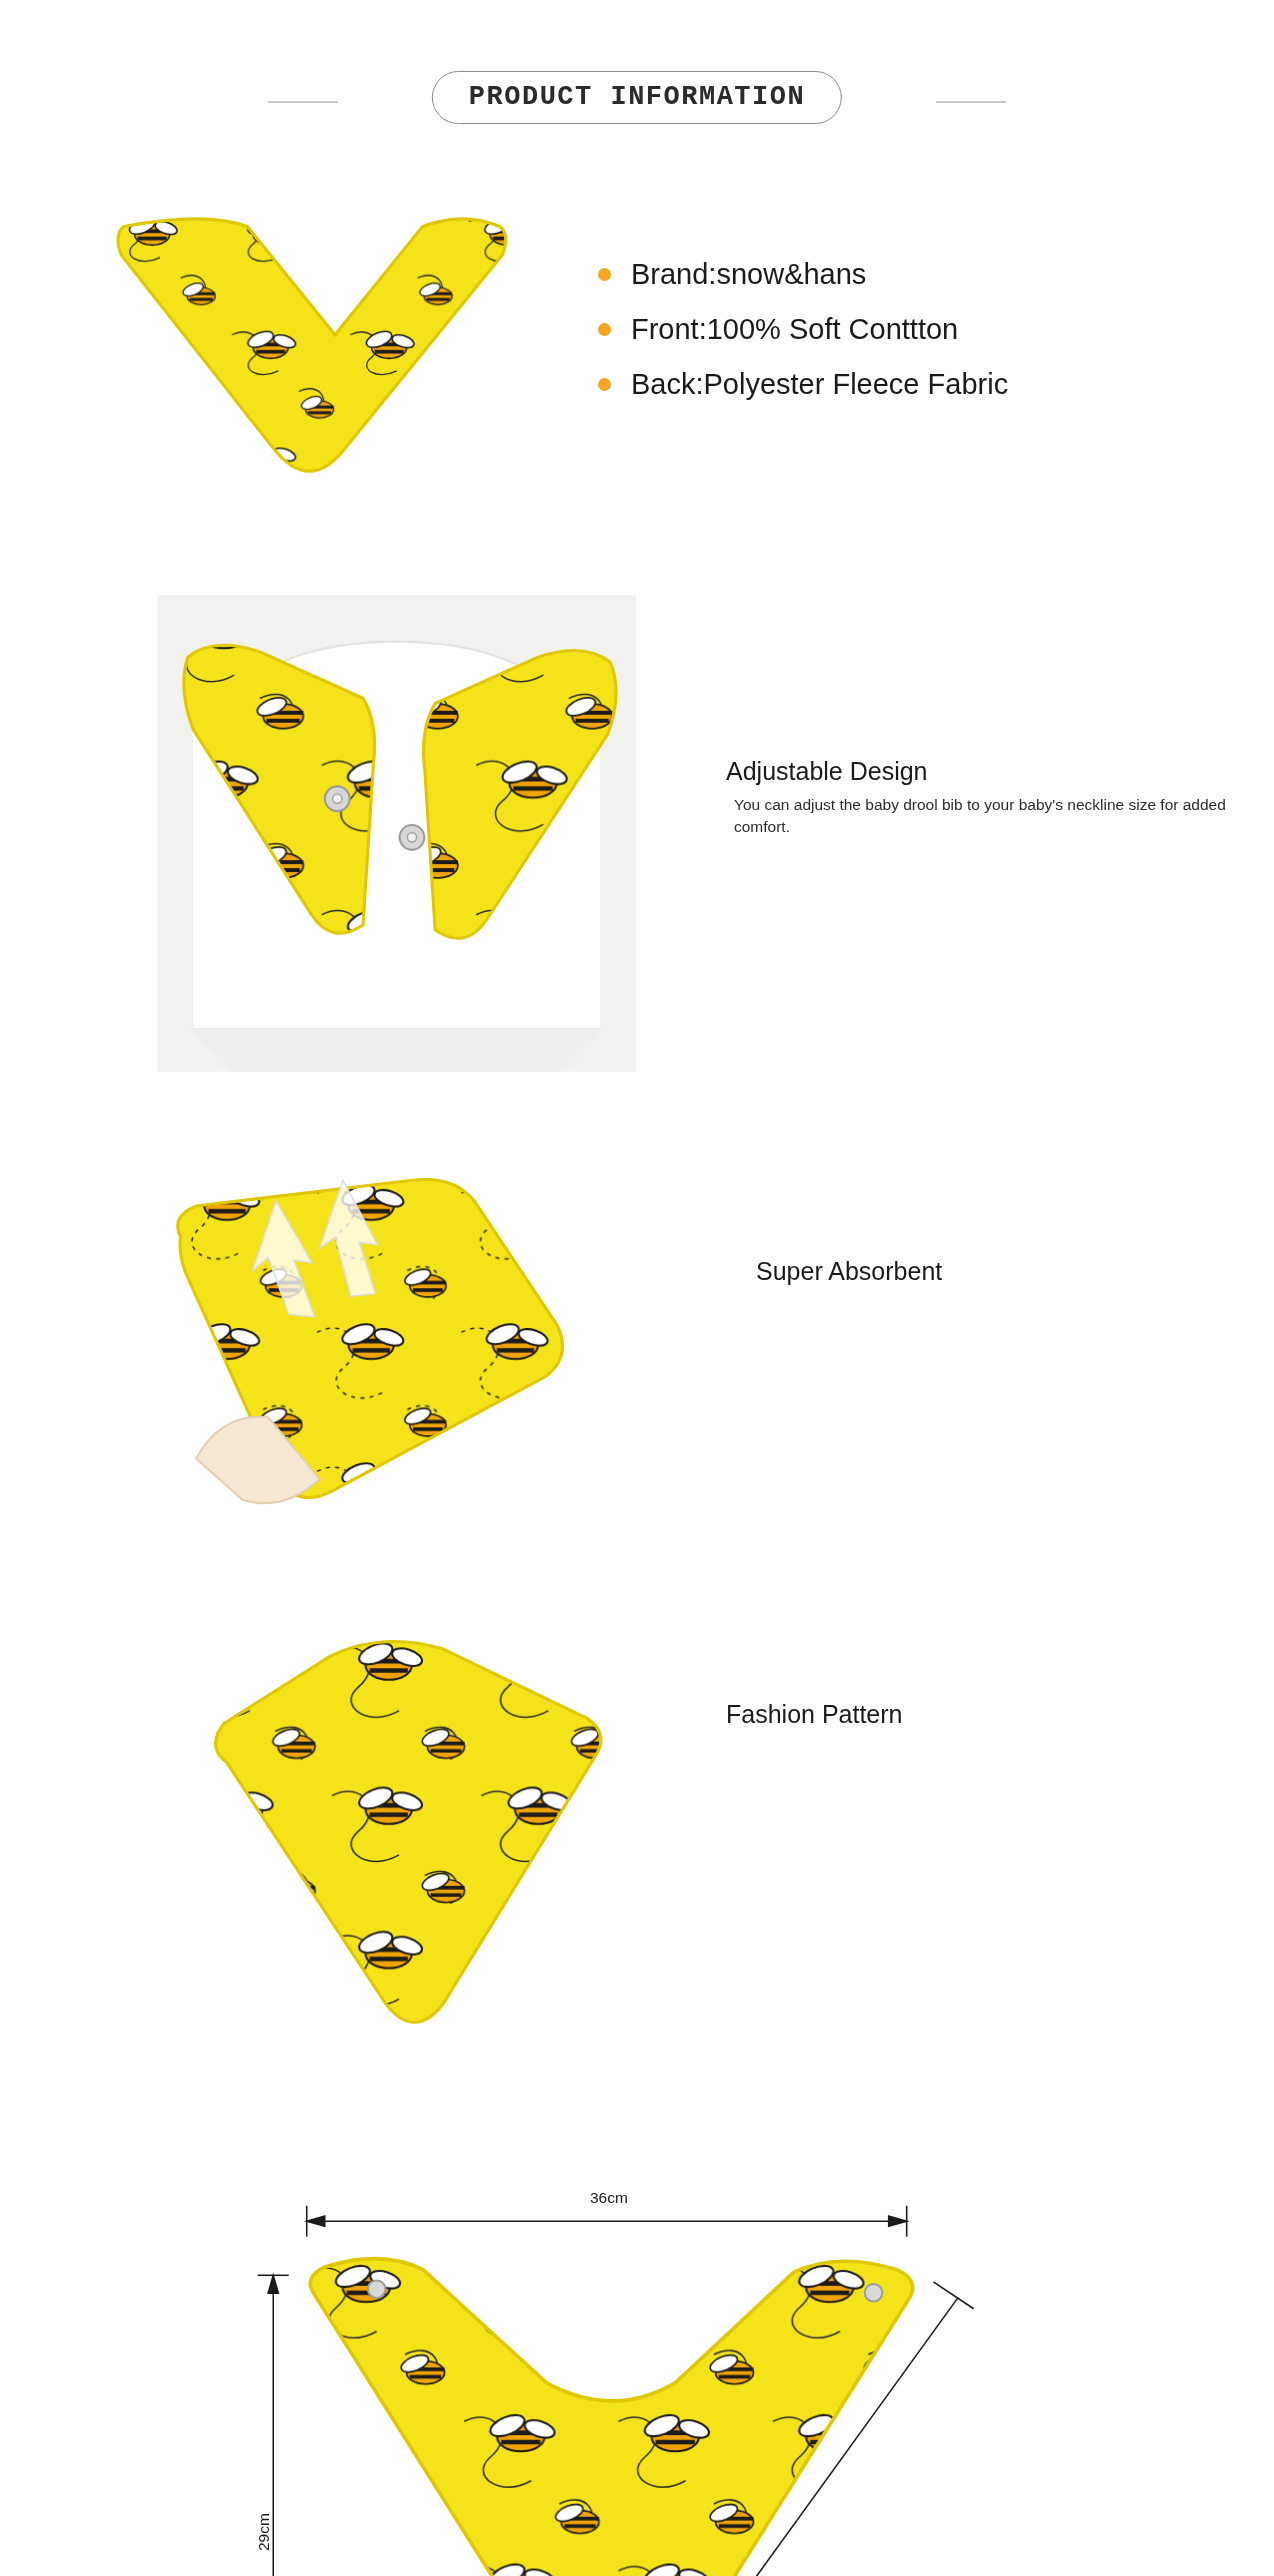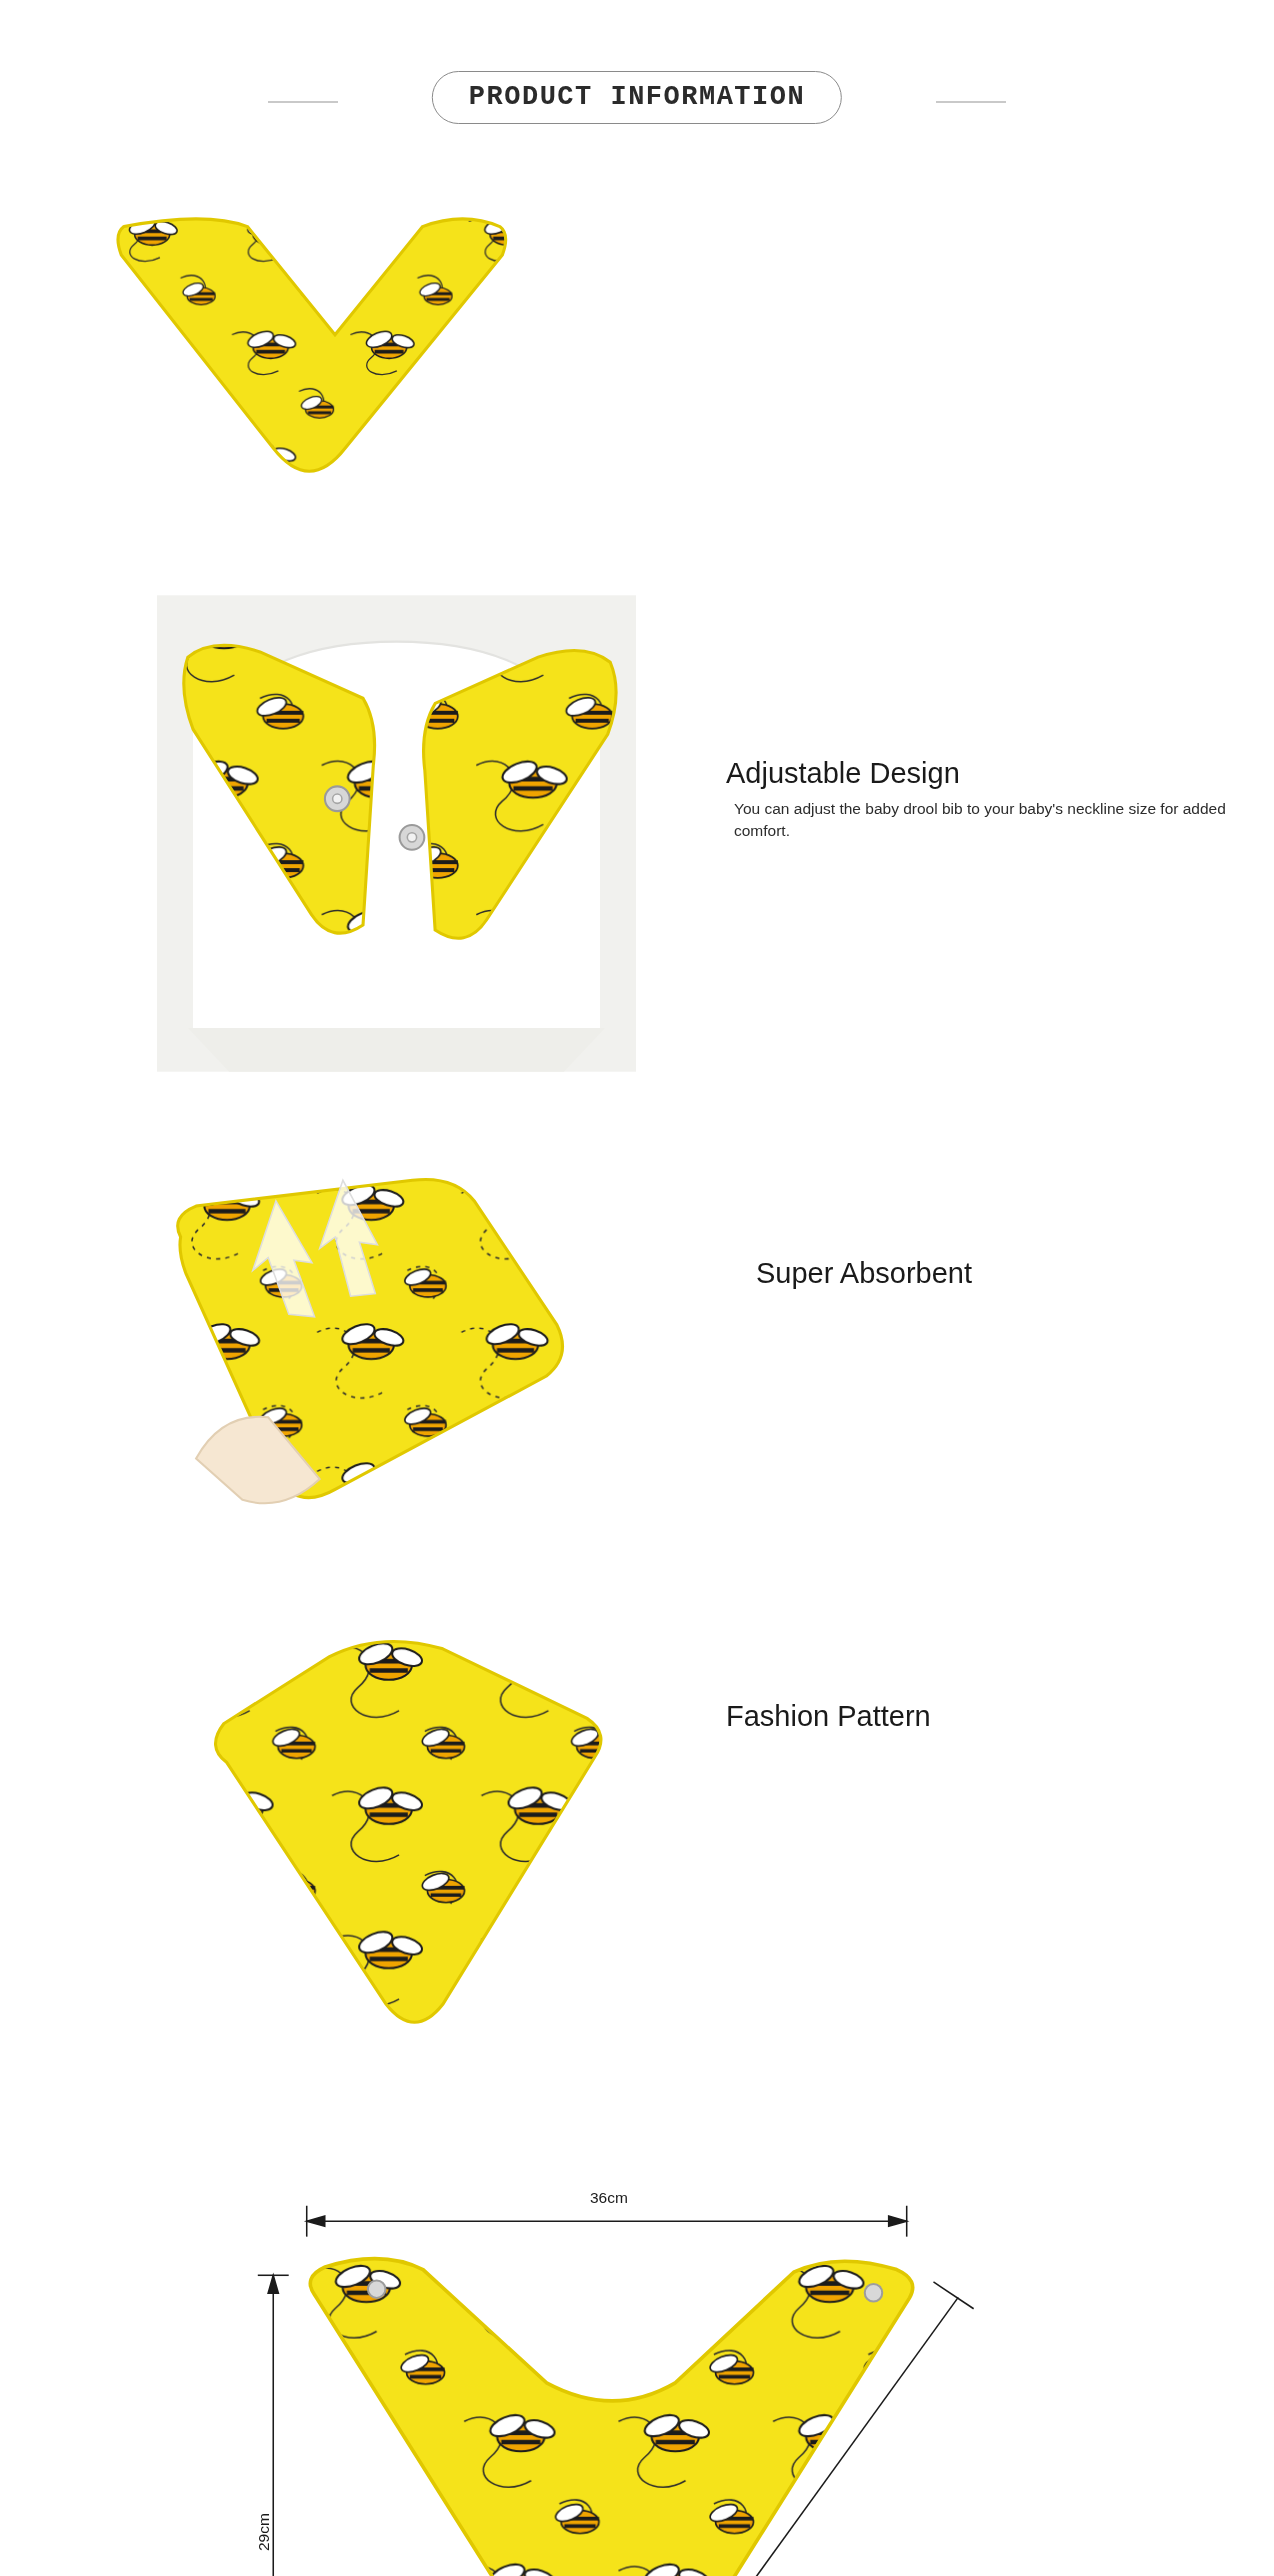--- a/index.html
+++ b/index.html
@@ -77,21 +77,21 @@
     font-size: 29px;
     color: #1a1a1a;
     line-height: 1.15;
     white-space: nowrap;
   }
 
   
   .feature { position: absolute; width: 515px; }
   .feature h2 {
     margin: 0 0 8.2px 0;
-    font-size: 29px;
+    font-size: 25px;
     font-weight: normal;
     color: #1a1a1a;
   }
   .feature p {
     margin: 8px;
     font-size: 15.5px;
     line-height: 1.42;
     color: #2c2c2c;
   }
 
@@ -151,20 +151,34 @@
         </pattern>
       </defs>
       <g clip-path="url(#clipBib1)">
         <rect x="0" y="0" width="900" height="600" fill="url(#beePat1)"></rect>
       </g>
       <path d="M40,40 Q20,55 35,95 L330,470 Q400,560 470,470 L775,95 Q790,55 770,40
                Q700,10 620,40 L450,250 L280,40 Q200,10 40,40 Z" fill="none" stroke="#e0c800" stroke-width="6"></path>
     </svg>
   </div>
 
+  <div class="bullets">
+    <div class="bullet-row">
+      <span class="bullet-dot"></span>
+      <span class="bullet-text">Brand:snow&amp;hans</span>
+    </div>
+    <div class="bullet-row">
+      <span class="bullet-dot"></span>
+      <span class="bullet-text">Front:100% Soft Conttton</span>
+    </div>
+    <div class="bullet-row">
+      <span class="bullet-dot"></span>
+      <span class="bullet-text">Back:Polyester Fleece Fabric</span>
+    </div>
+  </div>
 
   <div class="panel" style="left:157px; top:595px; width:479px; height:477px;">
     <svg width="479" height="477" viewBox="0 0 930 925">
       <defs>
         <pattern id="beePat2" width="300" height="290" patternUnits="userSpaceOnUse">
           <rect width="300" height="290" fill="#f5e31a"></rect>
           <g stroke="#2a2a2a" stroke-width="3" fill="none">
             <path d="M20,40 C80,10 120,70 70,110 C30,145 90,190 150,155"></path>
             <path d="M200,200 C250,175 285,215 250,255"></path>
           </g>

